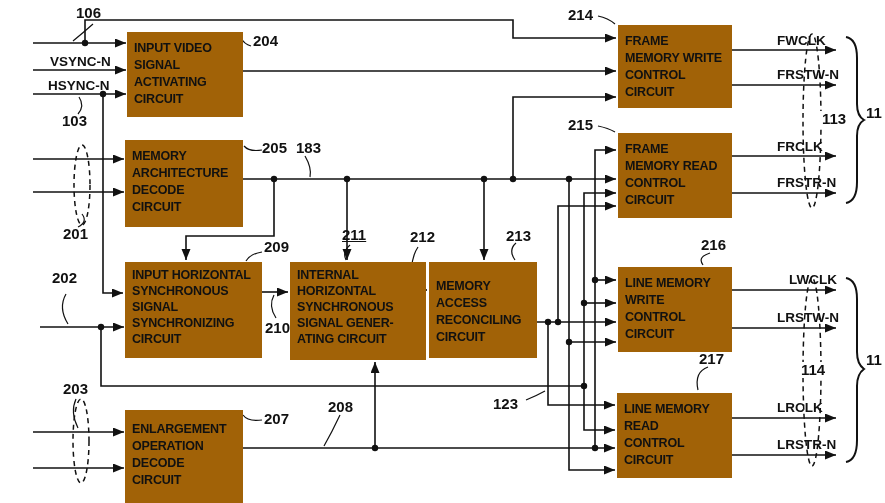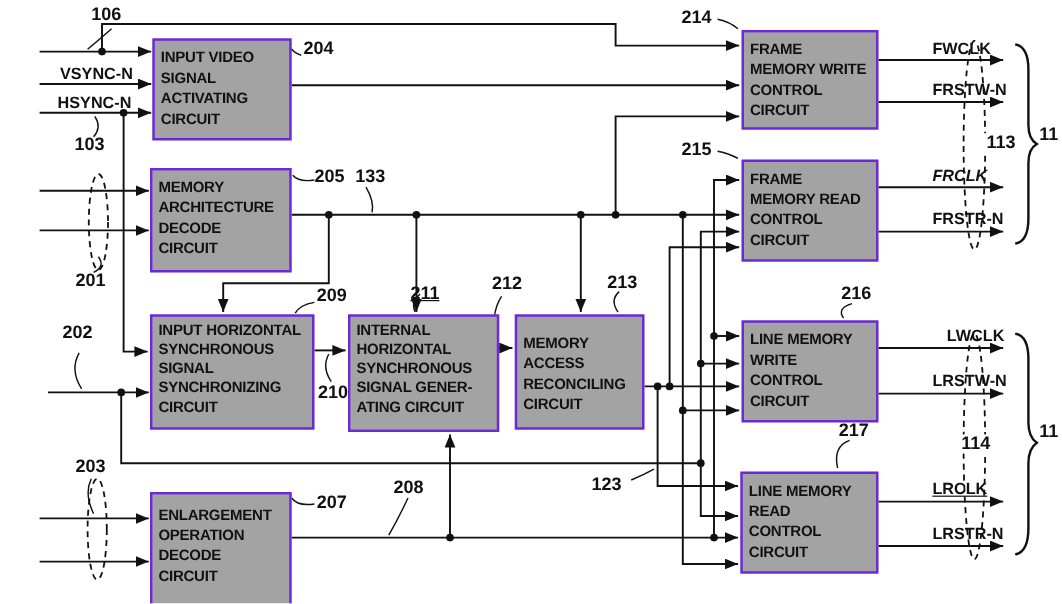--- a/index.html
+++ b/index.html
@@ -1,50 +1,50 @@
 <!DOCTYPE html>
 <html><head>
 <meta charset="utf-8">
 <style>
   html,body{margin:0;padding:0;background:#fff;}
   #fig{position:relative;width:885px;height:503px;background:#fff;overflow:hidden;
        font-family:"Liberation Sans",sans-serif;color:#111;}
   #wires{position:absolute;left:0;top:0;width:885px;height:503px;}
-  .block{position:absolute;border:2px solid #6d28d9;background:#a3a3a3;box-sizing:border-box;}
+  .block{position:absolute;border:2px solid #a16207;background:#a16207;box-sizing:border-box;}
   .block-text{font:600 12.5px/17px "Liberation Sans",sans-serif;letter-spacing:-0.2px;
               white-space:pre-line;padding:6px 3px 0 5px;color:#111;}
   .lh16 .block-text{line-height:16px;padding-top:3px;}
   .b204{left:127px;top:32px;width:116px;height:85px;}
   .b205{left:125px;top:140px;width:118px;height:87px;}
   .b209{left:125px;top:262px;width:137px;height:96px;}
-  .b211{left:290px;top:262px;width:126px;height:98px;}
+  .b211{left:290px;top:262px;width:136px;height:98px;}
   .b213{left:429px;top:262px;width:108px;height:96px;}
   .b213 .block-text{padding-top:14px;}
   .b214{left:618px;top:25px;width:114px;height:83px;}
   .b215{left:618px;top:133px;width:114px;height:85px;}
   .b216{left:618px;top:267px;width:114px;height:85px;}
   .b217{left:617px;top:393px;width:115px;height:85px;}
   .b207{left:125px;top:410px;width:118px;height:104px;}
   .b207 .block-text{padding-top:9px;}
   .ref{position:absolute;font:600 15px/16px "Liberation Sans",sans-serif;color:#111;}
   .sig{position:absolute;font:600 13.5px/15px "Liberation Sans",sans-serif;color:#111;padding-left:40px;}
   .whitebg{background:#fff;padding:0 2px;}
   .r106{left:76px;top:5px;}   .r103{left:62px;top:113px;} .r201{left:63px;top:226px;}
   .r202{left:52px;top:270px;} .r203{left:63px;top:381px;} .r204{left:253px;top:33px;}
   .r205{left:262px;top:140px;}.r206{left:296px;top:140px;}.r207{left:264px;top:411px;}
   .r208{left:328px;top:399px;}.r209{left:264px;top:239px;}.r210{left:265px;top:320px;}
-  .r211{left:342px;top:237px;text-decoration:underline;}.r212{left:410px;top:229px;}.r213{left:506px;top:228px;}
+  .r211{left:342px;top:227px;text-decoration:underline;}.r212{left:410px;top:229px;}.r213{left:506px;top:228px;}
   .r214{left:568px;top:7px;}  .r215{left:568px;top:117px;}.r216{left:701px;top:237px;}
   .r217{left:699px;top:351px;}.r113{left:820px;top:111px;}.r114{left:799px;top:362px;}
   .r123{left:493px;top:396px;}.r11a{left:866px;top:105px;}.r11b{left:866px;top:352px;}
   .svsync{left:10px;top:54px;} .shsync{left:8px;top:78px;}
   .sfwclk{left:737px;top:33px;} .sfrstw{left:737px;top:67px;}
-  .sfrclk{left:737px;top:139px;font-style:italic;} .sfrstr{left:737px;top:175px;}
+  .sfrclk{left:737px;top:139px;} .sfrstr{left:737px;top:175px;}
   .slwclk{left:737px;top:272px;margin-left:12px;} .slrstw{left:737px;top:310px;}
-  .slrclk{left:737px;top:400px;text-decoration:underline;} .slrstr{left:737px;top:437px;}
+  .slrclk{left:737px;top:400px;} .slrstr{left:737px;top:437px;}
 </style>
 </head>
 <body>
 
 <div id="fig">
 
   <svg id="wires" viewBox="0 0 885 503" xmlns="http://www.w3.org/2000/svg">
     <defs>
       <marker id="arr" markerWidth="12" markerHeight="10" refX="11" refY="4.5" orient="auto" markerUnits="userSpaceOnUse">
         <path d="M0,0 L11,4.5 L0,9 Z" fill="#111"></path>
@@ -217,21 +217,21 @@
   <div class="sig slrclk">LRCLK</div>
   <div class="sig slrstr">LRSTR-N</div>
 
   <div class="ref r106">106</div>
   <div class="ref r103">103</div>
   <div class="ref r201">201</div>
   <div class="ref r202">202</div>
   <div class="ref r203">203</div>
   <div class="ref r204">204</div>
   <div class="ref r205">205</div>
-  <div class="ref r206">133</div>
+  <div class="ref r206">183</div>
   <div class="ref r207">207</div>
   <div class="ref r208">208</div>
   <div class="ref r209">209</div>
   <div class="ref r210">210</div>
   <div class="ref r211">211</div>
   <div class="ref r212">212</div>
   <div class="ref r213">213</div>
   <div class="ref r214">214</div>
   <div class="ref r215">215</div>
   <div class="ref r216">216</div>

